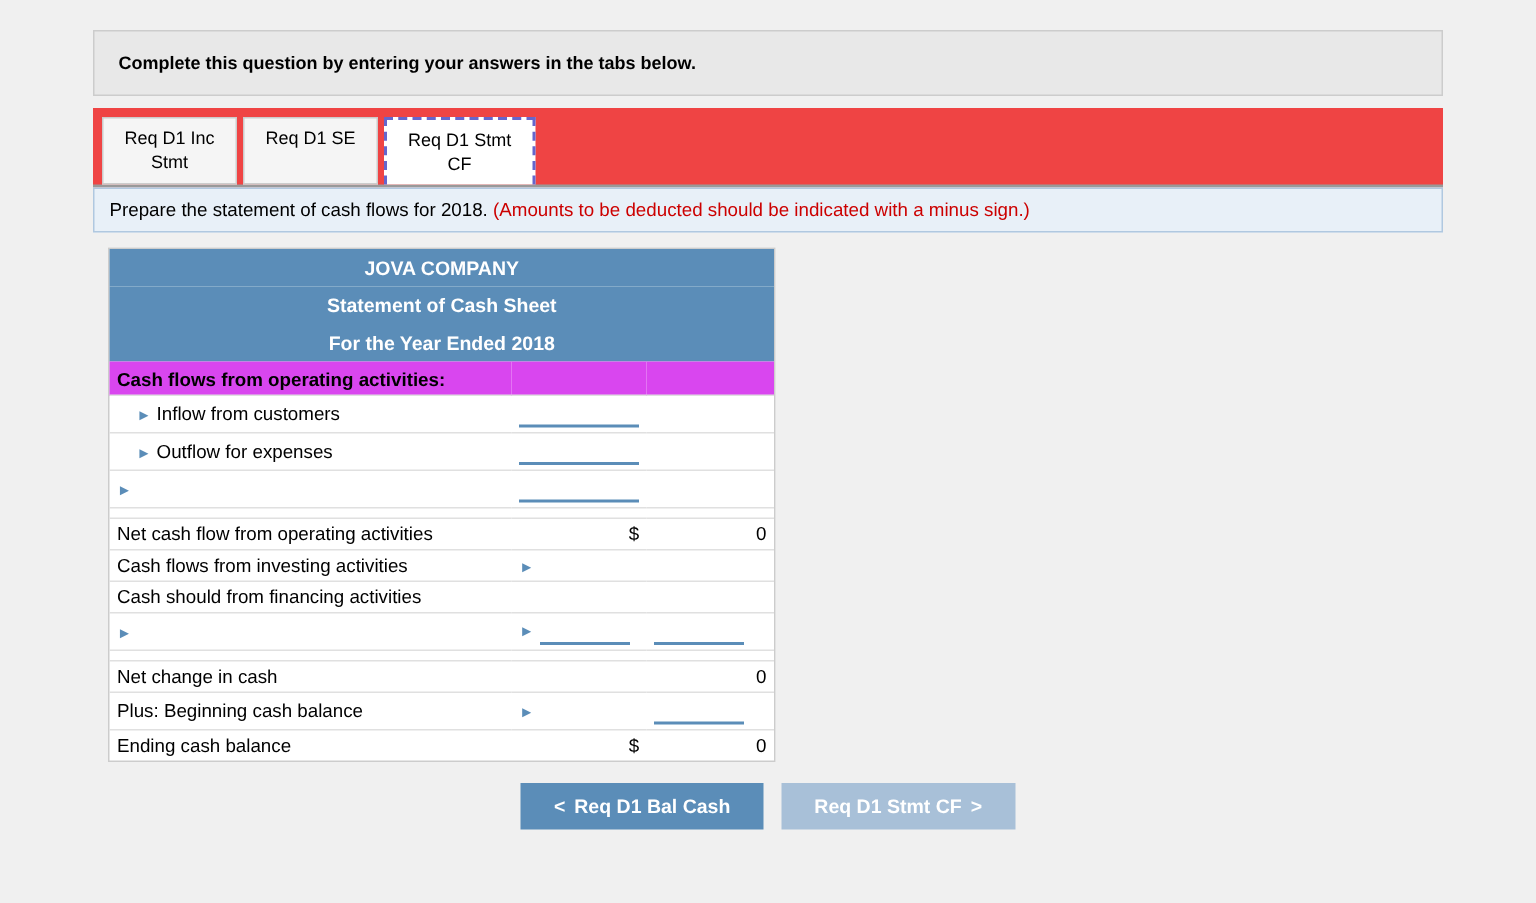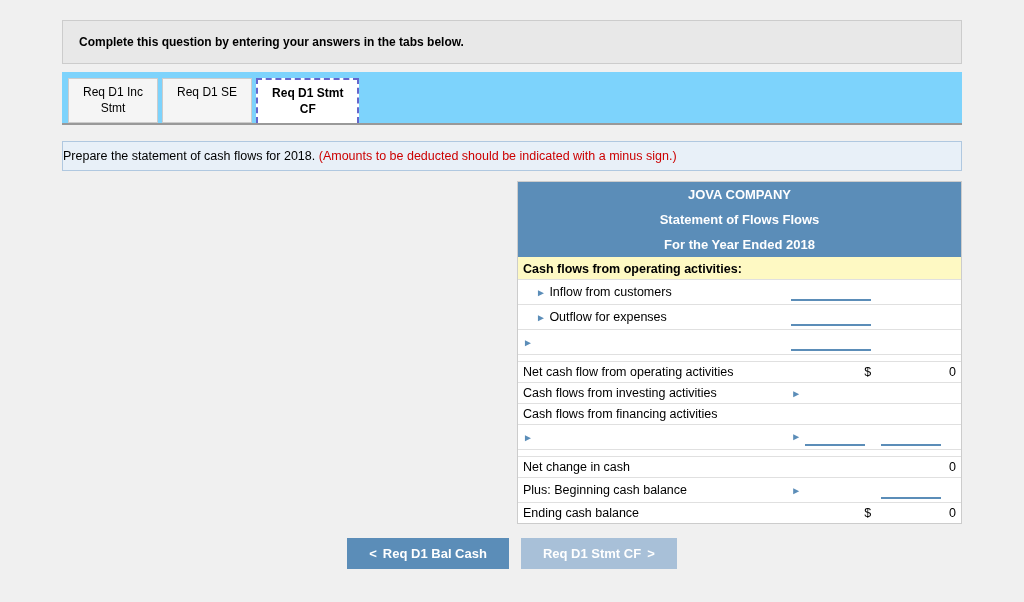--- a/index.html
+++ b/index.html
@@ -22,44 +22,44 @@
       border: 1px solid #ccc;
       padding: 14px 16px;
       font-weight: bold;
       font-size: 12px;
       margin-bottom: 8px;
     }
     .tabs-row {
       display: flex;
       gap: 0;
       border-bottom: 2px solid #999;
-      margin-bottom: 16px;
+      margin-bottom: 0;
       padding: 6px 6px 0 6px;
-      background: #7dd3fc;
+      background: #ef4444;
     }
     .tab {
       padding: 6px 14px;
       border: 1px solid #ccc;
       background: #f5f5f5;
       cursor: pointer;
       font-size: 12px;
       text-align: center;
       line-height: 1.3;
       margin-right: 4px;
     }
     .tab.active {
       background: #fff;
       border: 2px dashed #6666cc;
       border-bottom: none;
-      font-weight: bold;
+      font-weight: normal;
     }
     .info-bar {
       background: #e8f0f8;
       border: 1px solid #b0c8e0;
-      padding: 7px 0;
+      padding: 7px 10px;
       font-size: 12.5px;
       margin-bottom: 10px;
     }
     .info-bar span.red {
       color: #cc0000;
     }
     .main-content {
       background: #fff;
       border: 1px solid #ccc;
       width: 445px;
@@ -101,21 +101,21 @@
       width: 80px;
       border: none;
       border-bottom: 2px solid #5b8db8;
       outline: none;
       font-size: 12px;
       padding: 1px 3px;
       text-align: right;
     }
     .section-header td {
       font-weight: bold;
-      background: #fef9c3;
+      background: #d946ef;
       padding-top: 5px;
     }
     .indented {
       padding-left: 18px !important;
     }
     .dollar-sign {
       text-align: right;
       padding-right: 2px;
     }
     .nav-buttons {
@@ -166,25 +166,25 @@
     <div class="tab active">
       <span>Req D1 Stmt<br>CF</span>
     </div>
   </div>
 
   <div class="info-bar">
     <span>Prepare the statement of cash flows for 2018.</span>
     <span class="red">(Amounts to be deducted should be indicated with a minus sign.)</span>
   </div>
 
-  <div style="display:flex; justify-content:flex-end; padding-left: 10px;">
+  <div style="display:flex; justify-content:flex-start; padding-left: 10px;">
     <div class="main-content">
 
       <div class="table-header">JOVA COMPANY</div>
-      <div class="table-header">Statement of Flows Flows</div>
+      <div class="table-header">Statement of Cash Sheet</div>
       <div class="table-header">For the Year Ended 2018</div>
 
       <table class="cf-table">
 
         <tbody>
             <tr class="section-header">
           <td class="label-col">Cash flows from operating activities:</td>
           <td class="input-col"></td>
           <td class="total-col"></td>
         </tr>
@@ -235,21 +235,21 @@
 
         <tr>
           <td class="label-col">Cash flows from investing activities</td>
           <td class="input-col">
             <span style="color:#5b8db8; font-size:10px;">►</span>
           </td>
           <td class="total-col"></td>
         </tr>
 
         <tr>
-          <td class="label-col">Cash flows from financing activities</td>
+          <td class="label-col">Cash should from financing activities</td>
           <td class="input-col"></td>
           <td class="total-col"></td>
         </tr>
 
 
         <tr>
           <td class="label-col">
             <span style="color:#5b8db8; font-size:10px;">►</span>
           </td>
           <td class="input-col">

